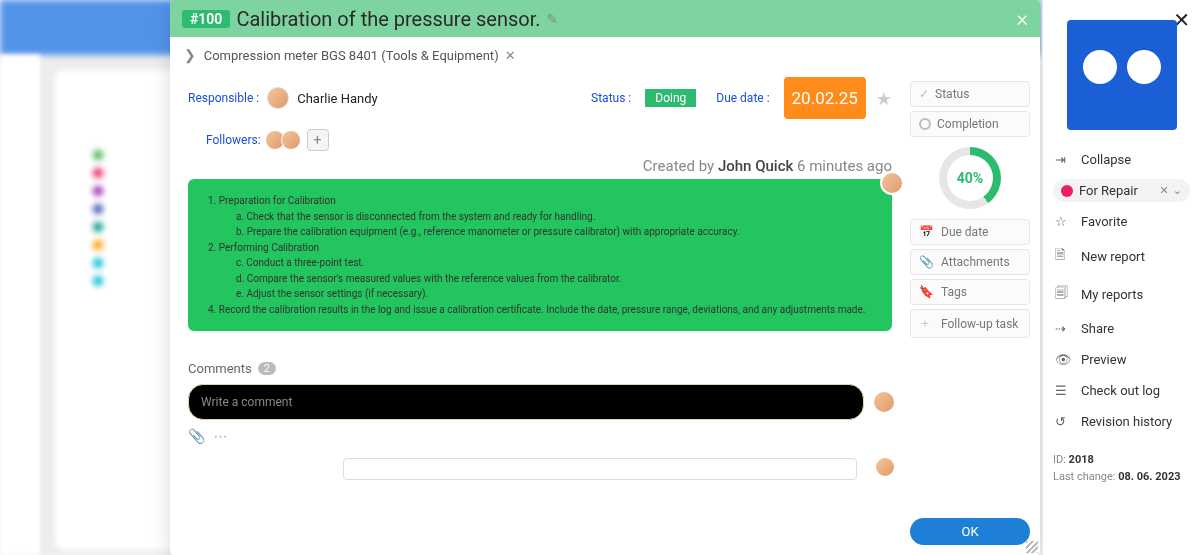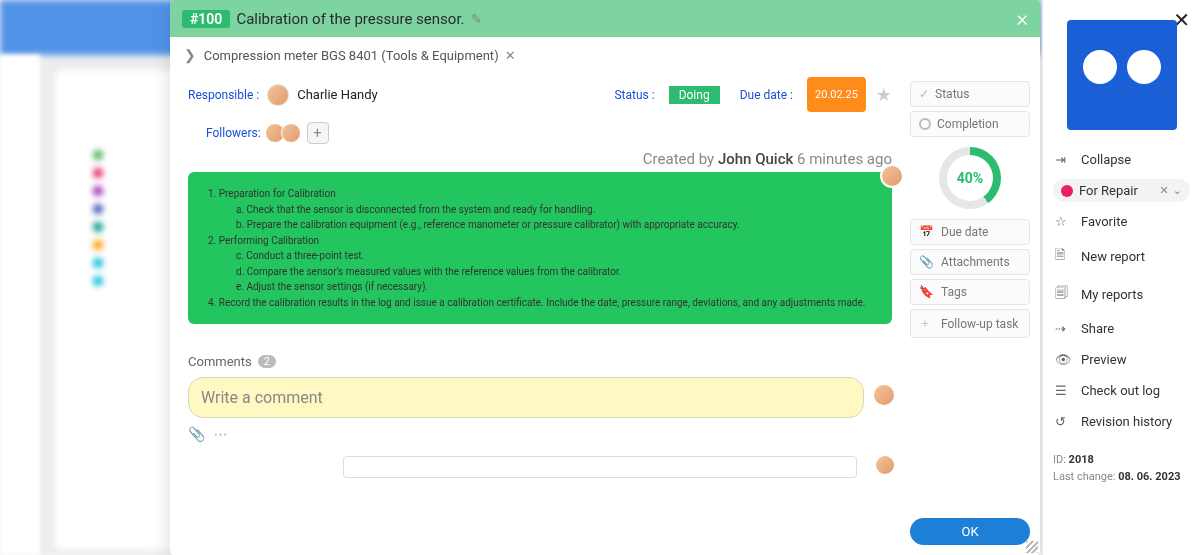--- a/index.html
+++ b/index.html
@@ -75,21 +75,21 @@
     background: #2dbb6f;
     color: #fff;
     padding: 1px 8px;
     border-radius: 3px;
     font-weight: 600;
     font-size: 14px;
     margin-right: 6px;
   }
   .task-title {
     color: #2a2a2a;
-    font-size: 15px;
+    font-size: 20px;
   }
   .pencil-icon { margin-left: 6px; color: #888; font-size: 14px; cursor: pointer; }
   .close-x {
     margin-left: auto;
     color: #fff;
     font-size: 22px;
     cursor: pointer;
     font-weight: 300;
   }
   .modal-subheader {
@@ -140,21 +140,21 @@
     padding: 2px 10px;
     border-radius: 0;
     font-size: 12px;
     margin-left: 6px;
   }
   .due-date-badge {
     background: #ff8c1a;
     color: #fff;
     padding: 11px 8px;
     border-radius: 4px;
-    font-size: 11px;
+    font-size: 17px;
     margin-left: 6px;
   }
   .star-icon { margin-left: 10px; color: #ccc; font-size: 18px; cursor: pointer; }
   .followers-row {
     display: flex; align-items: center; margin-bottom: 6px;
     padding-left: 18px;
   }
   .add-follower {
     width: 22px; height: 22px; border: 1px solid #ccc;
     border-radius: 4px; display: flex; align-items: center; justify-content: center;
@@ -187,25 +187,25 @@
   }
   .description-box .sub { padding-left: 28px; }
   .comments-header { font-size: 13px; color: #666; margin-bottom: 8px; display: flex; align-items: center; }
   .comments-count {
     background: #bbb; color: #fff; border-radius: 10px;
     padding: 0 6px; font-size: 11px; margin-left: 6px;
   }
   .comment-input-wrap { position: relative; margin-bottom: 8px; }
   .comment-input {
     width: 96%;
-    background: #fef9c3;
+    background: #000000;
     border: 1px solid #d8d8b0;
     border-radius: 15px;
     padding: 10px 12px;
-    font-size: 16px;
+    font-size: 12px;
     color: #888;
     min-height: 28px;
   }
   .comment-avatar {
     position: absolute; right: -4px; top: 6px;
     width: 24px; height: 24px; border-radius: 50%;
     background: linear-gradient(135deg,#f4c59a,#e09a6b);
     border: 2px solid #fff;
   }
   .comment-tools { color: #aaa; font-size: 14px; display: flex; gap: 8px; margin-bottom: 14px; }

